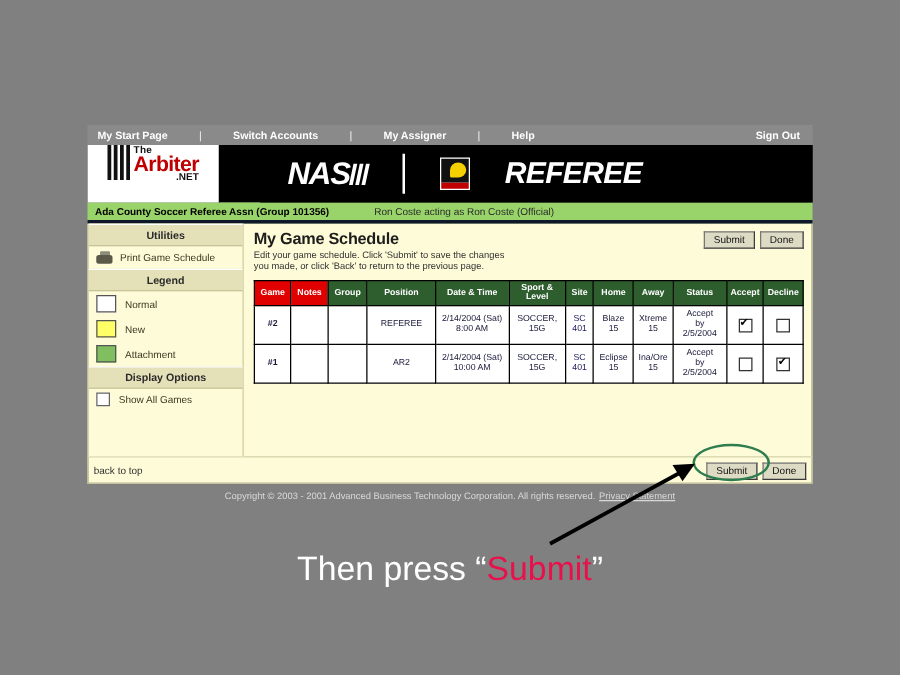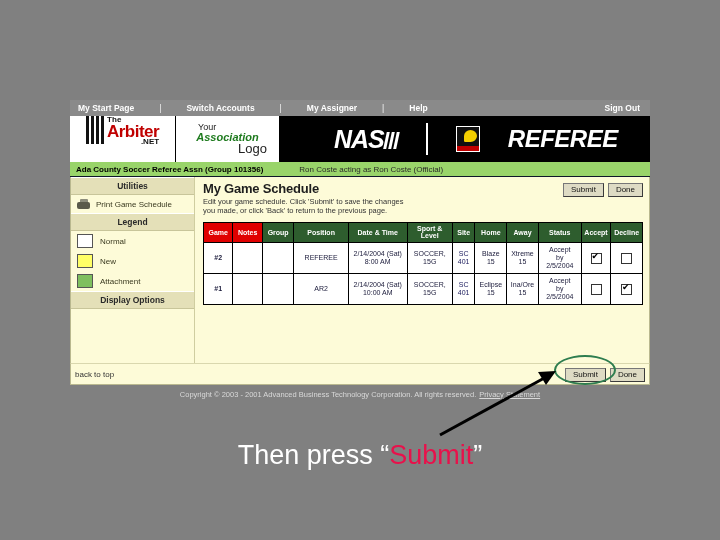--- a/index.html
+++ b/index.html
@@ -210,21 +210,21 @@
     font-size: 24px;
     font-weight: bold;
     font-style: italic;
     letter-spacing: -0.5px;
   }
 
   
   #context-bar {
     height: 14px;
     background: #99d46a;
-    border-bottom: 1px solid #0f172a;
+    border-bottom: 3px solid #0f172a;
     display: flex;
     align-items: center;
     font-size: 8px;
     color: #000;
   }
   #context-bar .ctx-org {
     font-weight: bold;
     padding-left: 6px;
     white-space: nowrap;
   }
@@ -513,25 +513,20 @@
           <i></i>
           <i></i>
           <i></i>
       </div>
       <div class="arb-text">
         <div class="arb-the">The</div>
         <div class="arb-name">Arbiter</div>
         <div class="arb-net">.NET</div>
       </div>
     </div>
-    <div class="logo-box" id="assoc-logo">
-      <div class="assoc-your">Your</div>
-      <div class="assoc-association">Association</div>
-      <div class="assoc-logo-word">Logo</div>
-    </div>
     <div id="naso-block">
       <div class="naso-word">
         <span>NAS</span><span class="naso-slashes">
             <i></i>
             <i></i>
             <i></i>
           </span>
       </div>
       <div class="naso-divider"></div>
       <div class="ref-badge">
@@ -567,20 +562,24 @@
       <div class="legend-row">
         <span class="swatch" style="background:#ffff66"></span>
         <span>New</span>
       </div>
       <div class="legend-row">
         <span class="swatch" style="background:#7fbf5f"></span>
         <span>Attachment</span>
       </div>
 
       <div class="side-header">Display Options</div>
+      <div class="legend-row">
+        <span class="chk"></span>
+        <span>Show All Games</span>
+      </div>
     </div>
 
     <div id="content">
       <div id="content-head">
         <div class="head-texts">
           <div id="page-title">My Game Schedule</div>
           <div id="page-desc">Edit your game schedule. Click 'Submit' to save the changes you made, or click 'Back' to return to the previous page.</div>
         </div>
         <div class="btn-row">
           <button class="btn">Submit</button>

